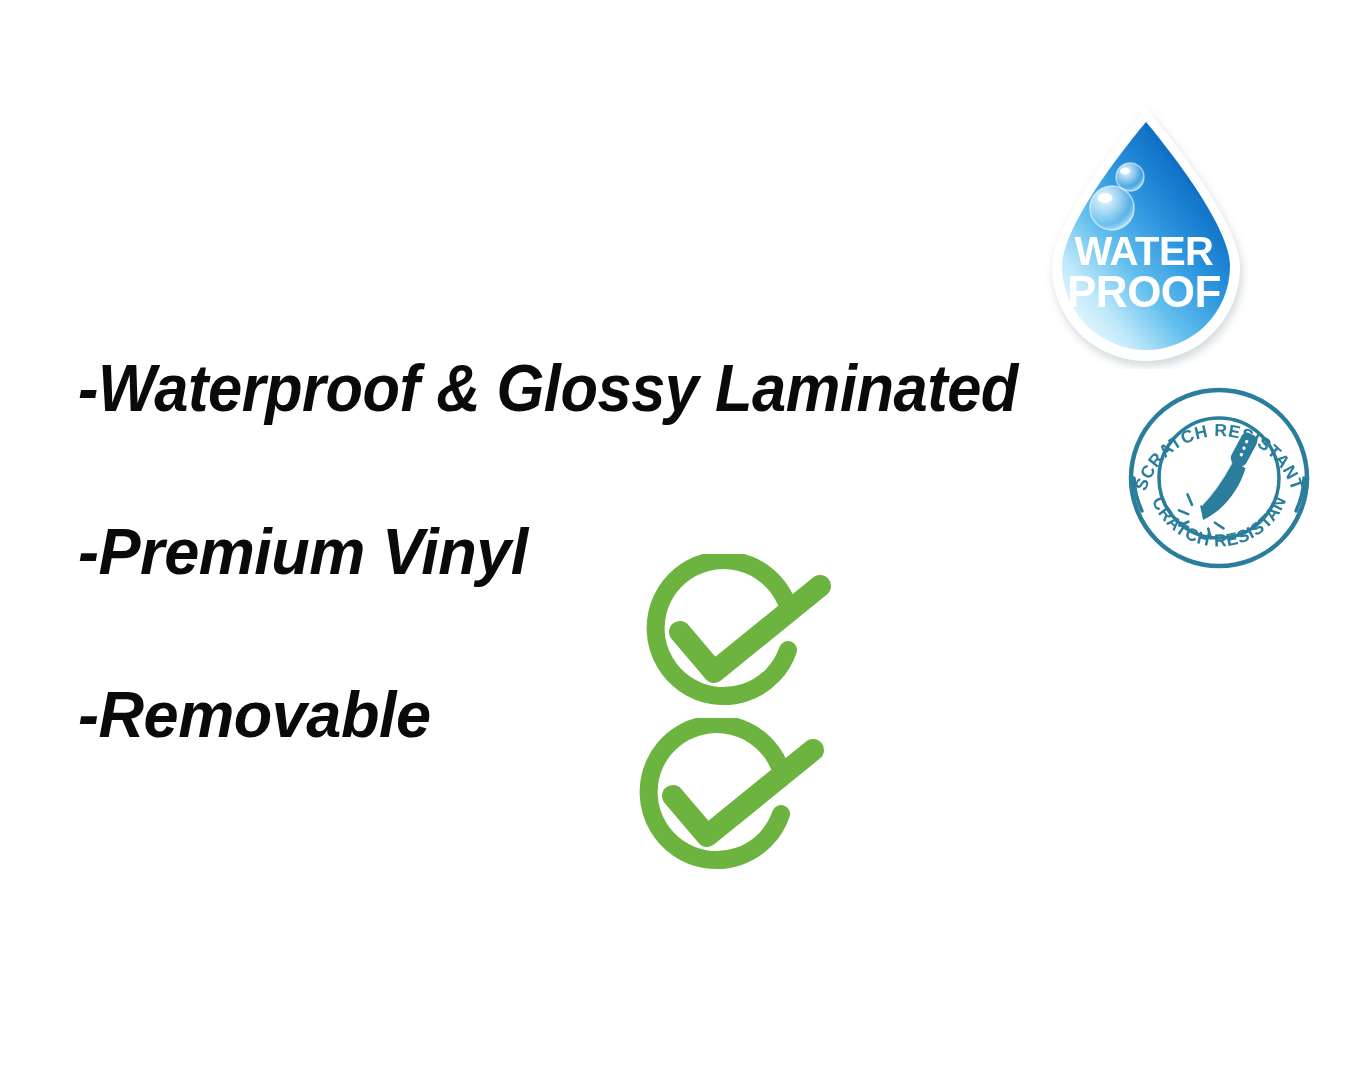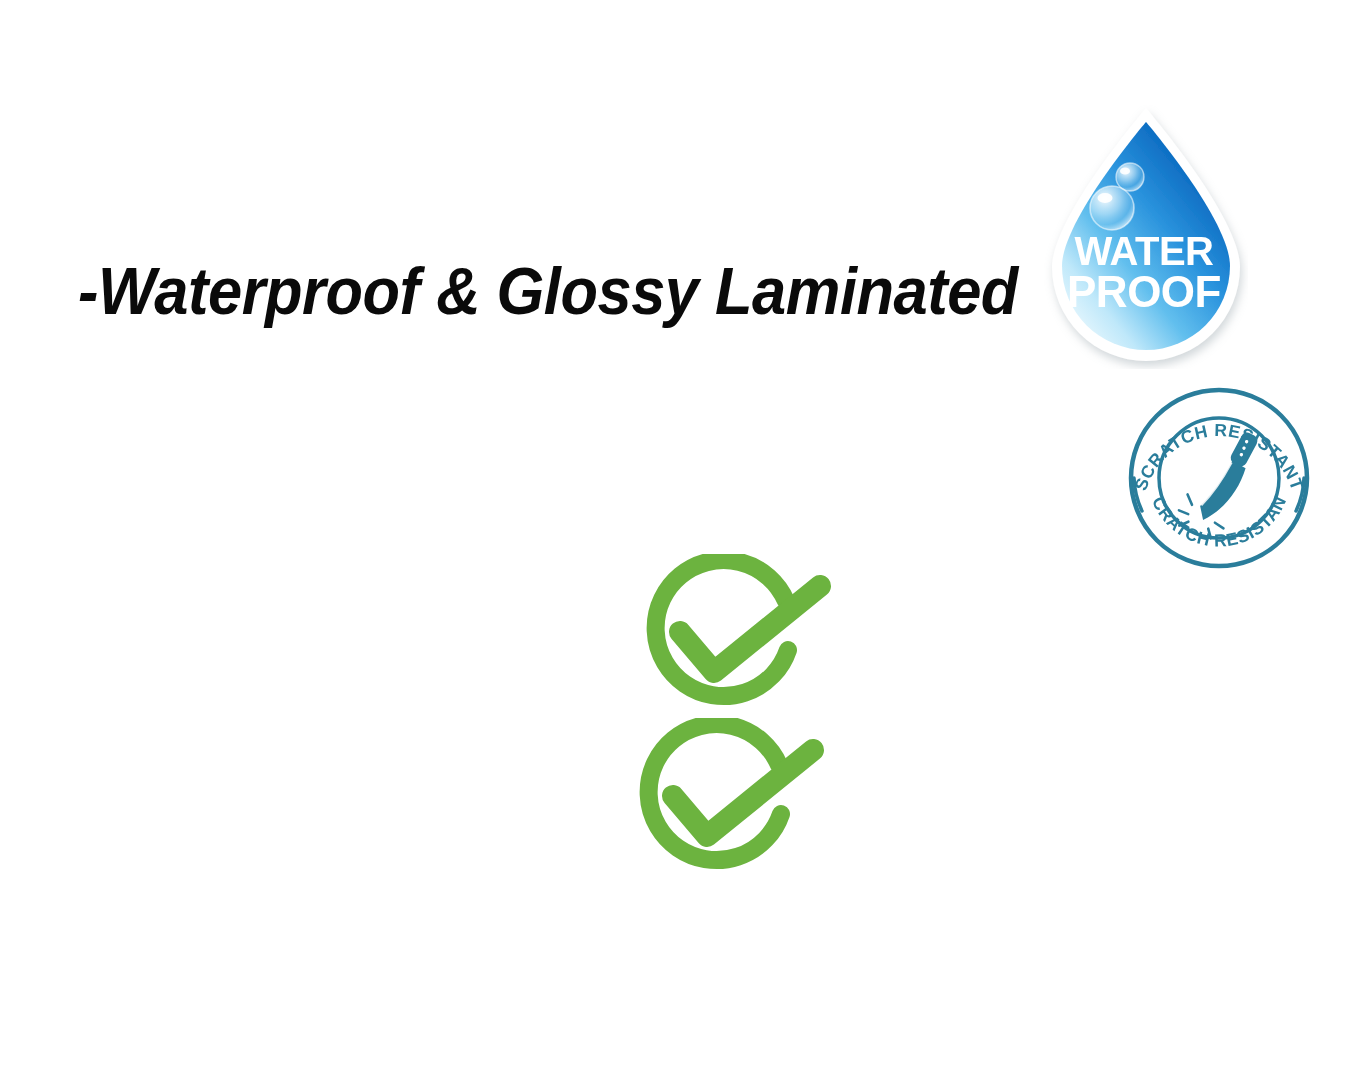--- a/index.html
+++ b/index.html
@@ -27,21 +27,21 @@
   
   .feature-list {
     position: absolute;
     left: 78px;
     top: 258px;
     width: 1020px;
   }
   .feature-row {
     height: 163px;
     display: flex;
-    align-items: flex-start;
+    align-items: flex-end;
   }
   .feature-text {
     font-family: "Liberation Sans", sans-serif;
     font-weight: bold;
     font-style: italic;
     color: #0a0a0a;
     white-space: nowrap;
     letter-spacing: -0.5px;
     line-height: 1;
   }
@@ -101,21 +101,27 @@
 
 <div id="canvas">
 
   <div class="feature-list">
 
     <div class="feature-row feature-row-0">
       <span class="feature-text">-Waterproof &amp; Glossy Laminated</span>
     </div>
 
 
-
+    <div class="feature-row feature-row-2">
+      <span class="feature-text">-Premium Vinyl</span>
+    </div>
+
+    <div class="feature-row feature-row-3">
+      <span class="feature-text">-Removable</span>
+    </div>
 
   </div>
 
   <div class="waterproof-badge">
     <svg width="204" height="264" viewBox="0 0 204 264" xmlns="http://www.w3.org/2000/svg">
       <defs>
         <linearGradient id="dropGrad" x1="0.12" y1="0.92" x2="0.9" y2="0.06">
           <stop offset="0%" stop-color="#e4f6fd"></stop>
           <stop offset="14%" stop-color="#bfe8fa"></stop>
           <stop offset="34%" stop-color="#62bfee"></stop>

